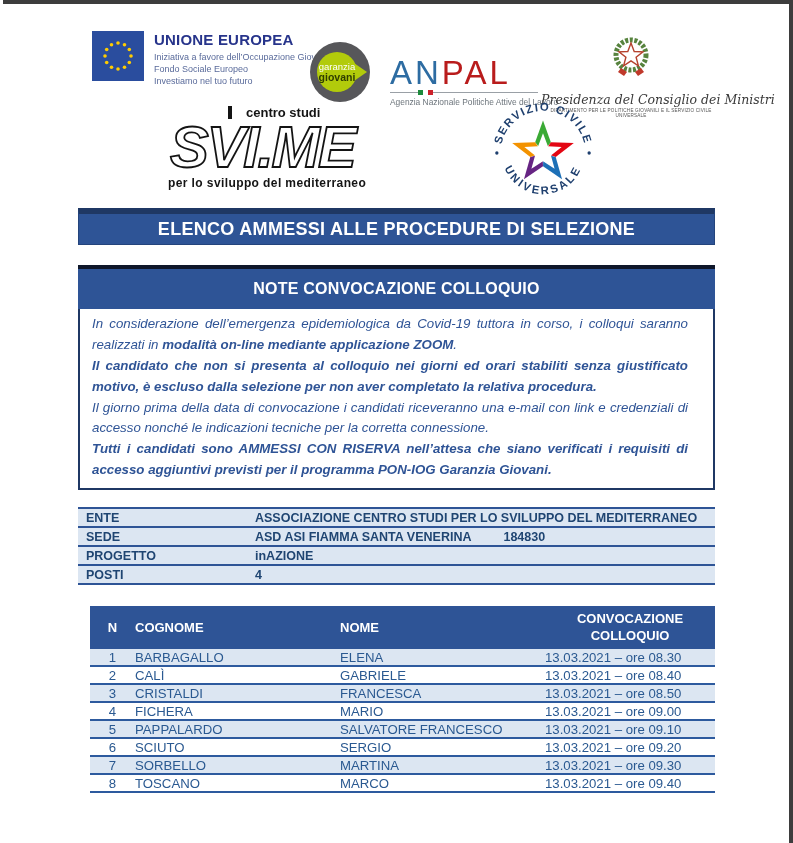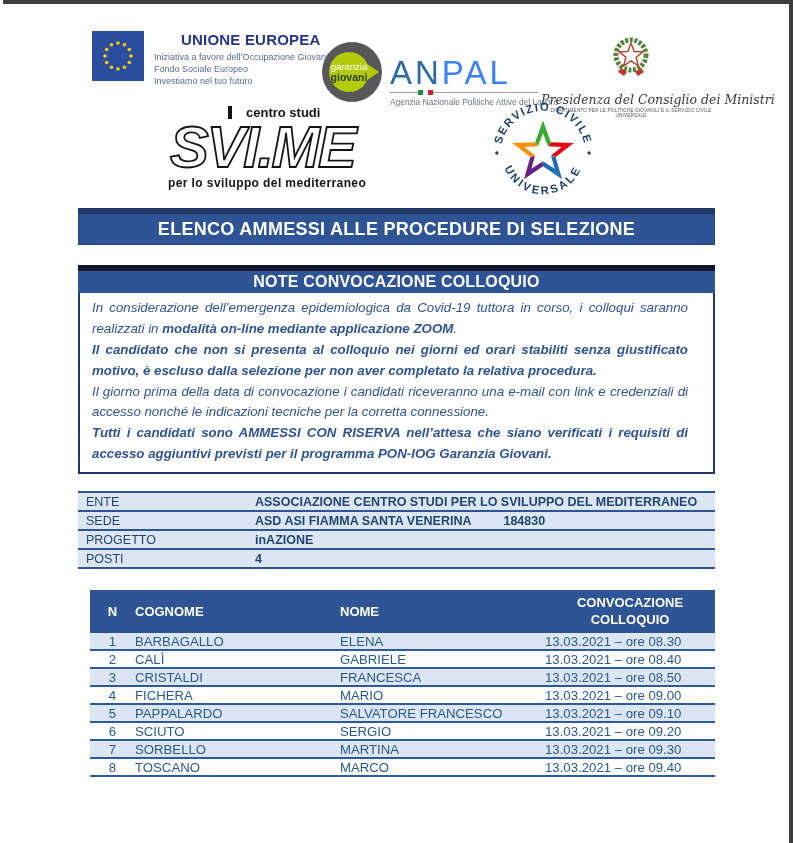--- a/index.html
+++ b/index.html
@@ -8,29 +8,29 @@
   .page { position:relative; width:793px; height:843px; background:#fff; }
 
   
   .frame-top { position:absolute; left:3px; right:0; top:0; height:4px; background:#3d3d3d; }
   .frame-right { position:absolute; right:0; top:0; width:4px; height:100%; background:#3d3d3d; }
 
   
   .header { position:relative; height:202px; }
 
   .eu-logo { position:absolute; left:92px; top:31px; display:flex; gap:10px; }
-  .eu-text .eu-title { font-size:15px; font-weight:bold; color:#27348b; letter-spacing:0.2px; margin-bottom:3px;margin-left:27px; }
+  .eu-text .eu-title { font-size:15px; font-weight:bold; color:#27348b; letter-spacing:0.2px; margin-bottom:3px; }
   .eu-text .eu-line { font-size:9px; color:#5a6b9b; line-height:1.35; }
 
-  .gg-logo { position:absolute; left:320px; top:40px; }
+  .gg-logo { position:absolute; left:308px; top:40px; }
 
   .anpal { position:absolute; left:390px; top:56px; width:148px; }
   .anpal-name { font-size:33px; font-weight:400; letter-spacing:3px; line-height:1;
     font-stretch:condensed; }
-  .anpal-an { color:#2d6ca2; } .anpal-pal { color:#3b82f6; }
+  .anpal-an { color:#2d6ca2; } .anpal-pal { color:#b91c1c; }
   .anpal-rule { margin-top:3px; border-top:1.5px solid #9aa0a6; position:relative; height:5px; }
   .anpal-flag { position:absolute; left:28px; top:-3px; display:flex; }
   .anpal-flag i { display:block; width:5px; height:5px; }
   .anpal-caption { font-size:8.4px; color:#6d757c; white-space:nowrap; }
 
   .pres { position:absolute; left:541px; top:30px; width:180px; text-align:center; }
   .pres-title { font-family:"DejaVu Serif", serif; font-style:italic; font-size:12.5px;
     color:#3a3a3a; white-space:nowrap; margin-top:2px; }
   .pres-sub { font-size:4.6px; color:#555; letter-spacing:0.2px; margin-top:1px; }
 
@@ -41,34 +41,34 @@
 
   .scu { position:absolute; left:487px; top:97px; }
 
   
   .content { position:relative; padding:0 78px; }
 
   .title-banner { margin-top:6px; background:#2E5496; border:1px solid #24447c;
     border-top:6px solid #1F3864; height:37px; display:flex; align-items:center; justify-content:center; }
   .title-banner span { color:#fff; font-weight:bold; font-size:18px; letter-spacing:0.3px; }
 
-  .note-banner { margin-top:20px; background:#2E5496; border-top:6px solid #0f172a;
-    height:28px; display:flex; align-items:center; justify-content:center; }
+  .note-banner { margin-top:20px; background:#2E5496; border-top:4px solid #0f172a;
+    height:44px; display:flex; align-items:center; justify-content:center; }
   .note-banner span { color:#fff; font-weight:bold; font-size:16px; letter-spacing:0.2px; }
 
   .note-box { border:2.5px solid #1F3864; border-top:none; background:#fff;
     padding:5px 25px 7px 12px; }
   .note-par { font-size:13.3px; font-style:italic; color:#2F5496; line-height:1.57;
     text-align:justify; }
   .note-par .b { font-weight:bold; }
 
   .info-table { margin-top:17px; border-top:2.5px solid #2E5496; }
   .info-row { display:flex; align-items:center; height:19px; background:#DCE6F2;
     border-bottom:2.5px solid #2E5496; }
-  .info-label { width:177px; padding-left:8px; font-weight:normal; font-size:12.5px; color:#1F4572; }
+  .info-label { width:177px; padding-left:8px; font-weight:bold; font-size:12.5px; color:#1F4572; }
   .info-value { font-weight:bold; font-size:12.5px; color:#1F4572; }
   .info-extra { font-weight:bold; font-size:12.5px; color:#1F4572; margin-left:32px; }
 
   .roster { margin-top:21px; margin-left:12px; }
   .t-head { display:grid; grid-template-columns:45px 205px 205px 1fr; background:#2E5496;
     min-height:43px; align-items:center; color:#fff; font-weight:bold; font-size:13px; }
   .t-head .h-n { text-align:center; }
   .t-head .h-conv { text-align:center; line-height:1.25; }
   .t-row { display:grid; grid-template-columns:45px 205px 205px 1fr; height:18px;
     align-items:center; font-size:13.2px; color:#2A5991; border-bottom:2px solid #2D5A9E; }

